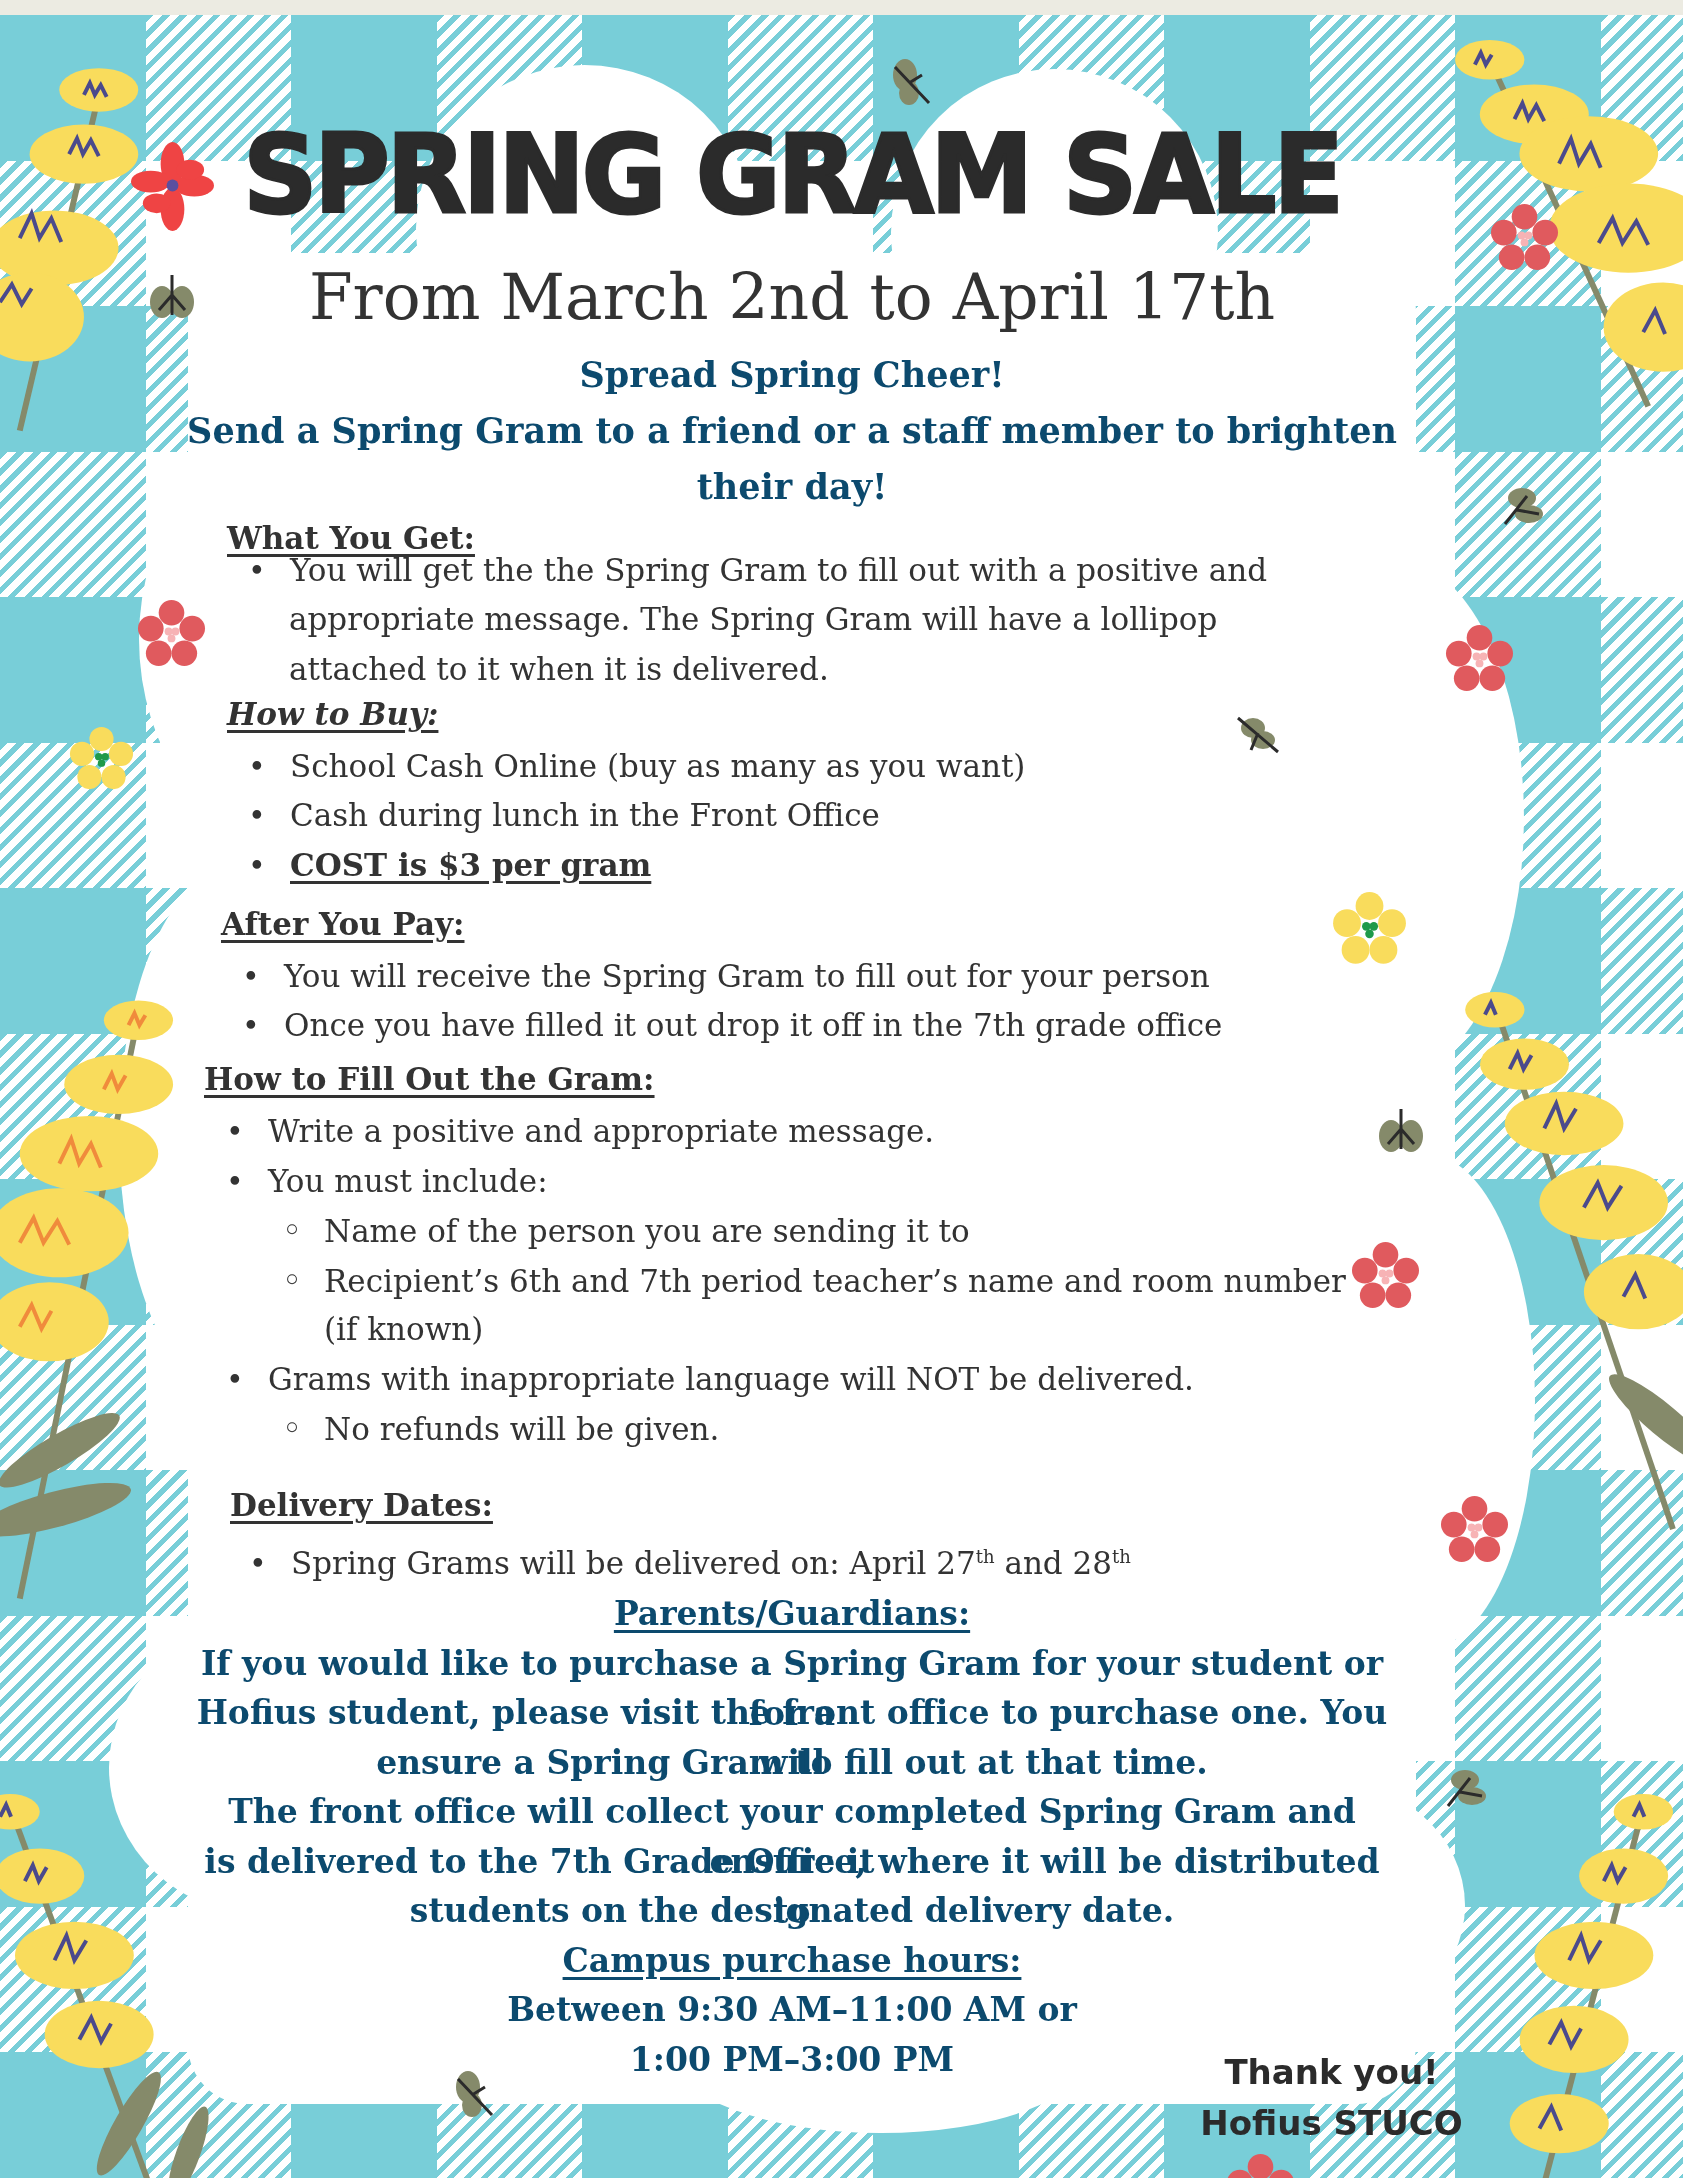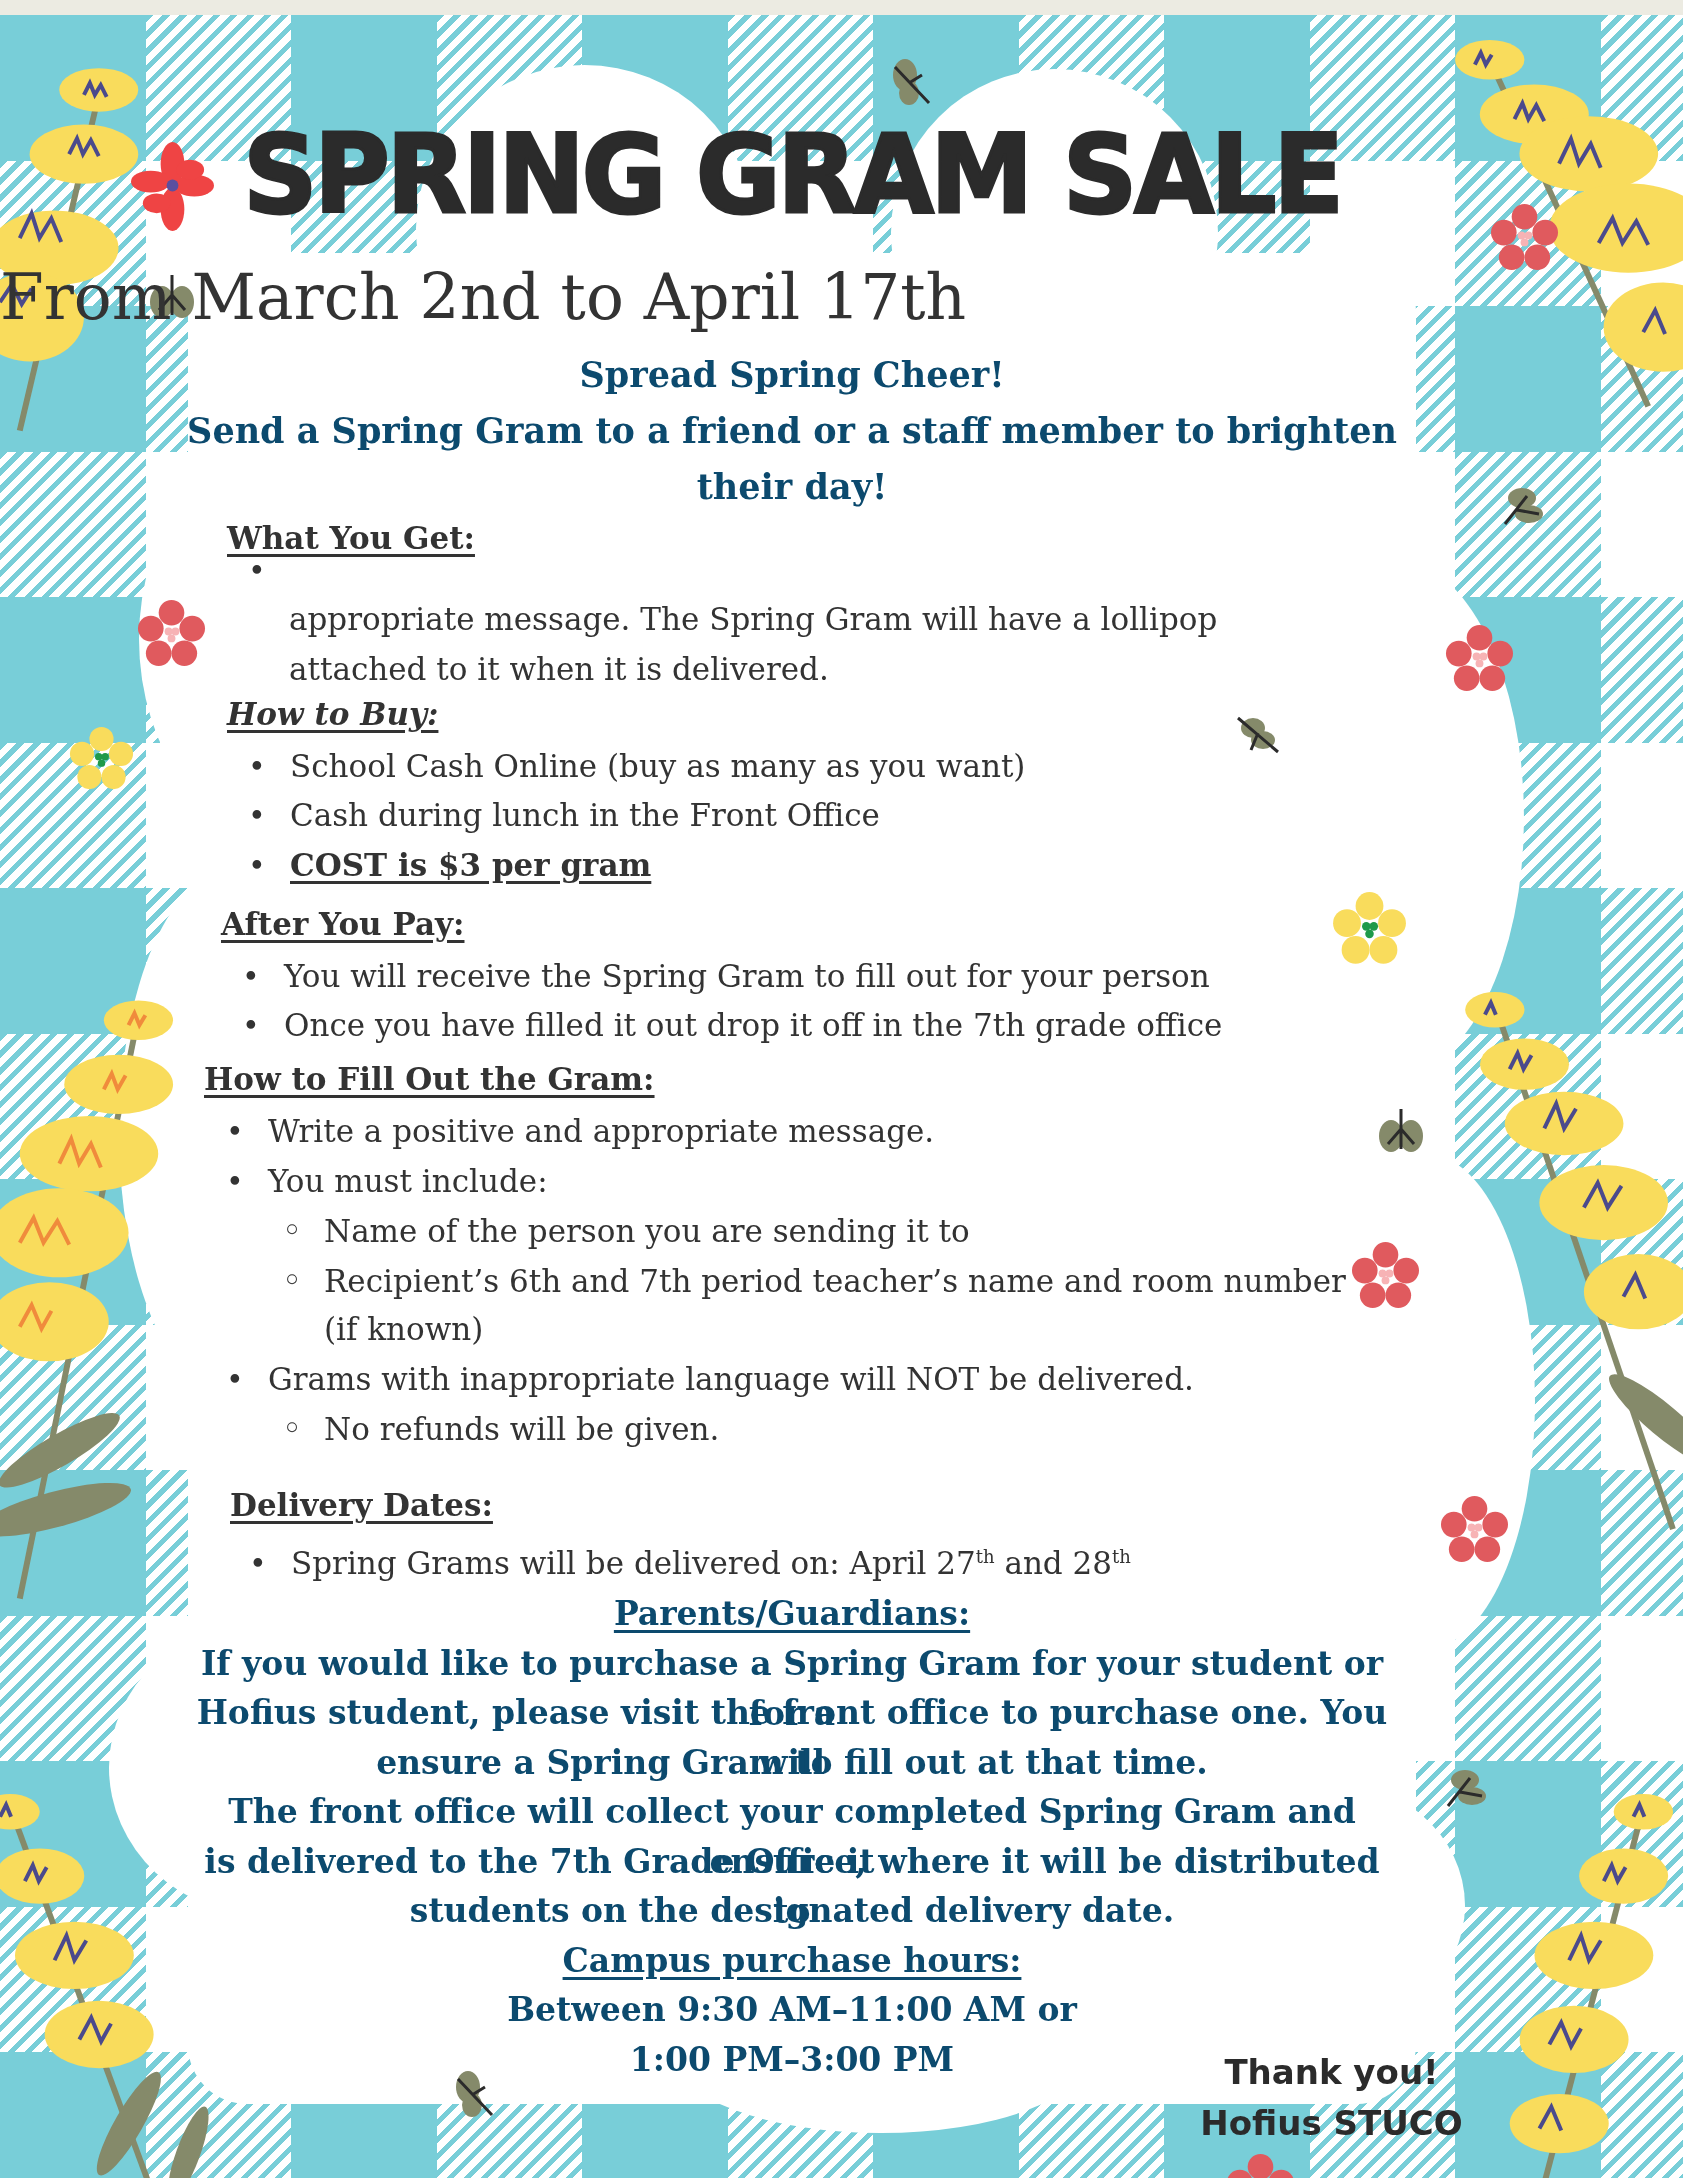--- a/index.html
+++ b/index.html
@@ -6,21 +6,21 @@
   body { width:1683px; height:2178px; position:relative; overflow:hidden; background:#ecebe2; font-family:"DejaVu Serif", serif; color:#333; }
   .page { position:absolute; left:0; top:15px; width:1683px; height:2163px; background:#fff; overflow:hidden; }
   .tile { position:absolute; width:146px; height:146px; }
   .tile.solid { background:#78ced8; }
   .tile.stripe { background: repeating-linear-gradient(135deg, #78ced8 0 5px, #ffffff 5px 12px); }
   .tile.white { background:#fff; }
   .panel { position:absolute; background:#fff; }
   .blob { position:absolute; background:#fff; border-radius:50%; }
 
   .title { position:absolute; left:0; width:1584px; top:99px; text-align:center; font-family:"DejaVu Sans", sans-serif; font-weight:900; font-size:103px; letter-spacing:-3px; color:#2b2b2b; transform:scaleY(1.05); -webkit-text-stroke:3px #2b2b2b; }
-  .dates { position:absolute; left:0; width:1584px; top:246px; font-family:"DejaVu Serif", serif; font-size:63px; color:#333; }
+  .dates { position:absolute; left:0; width:1584px; top:246px; text-align:center; font-family:"DejaVu Serif", serif; font-size:63px; color:#333; }
   .center { position:absolute; left:193px; width:1198px; text-align:center; font-family:"DejaVu Serif", serif; font-weight:bold; font-size:33px; color:#0c4a6e; line-height:50px; }
   .h { position:absolute; font-family:"DejaVu Serif", serif; font-weight:bold; font-size:31px; text-decoration:underline; text-underline-offset:5px; color:#333; }
   .li { position:absolute; font-family:"DejaVu Serif", serif; font-size:31px; color:#333; line-height:50px; }
   .li .b { display:inline-block; width:42px; }
   .dot::before { content:"\2022"; font-size:30px; }
   .circ::before { content:"\25E6"; font-size:34px; font-weight:bold; }
   .bold-u { font-weight:bold; text-decoration:underline; text-underline-offset:5px; }
   sup { font-size:18px; }
   .thanks { position:absolute; left:1178px; top:2032px; width:307px; text-align:center; font-family:"DejaVu Sans", sans-serif; font-weight:bold; font-size:34px; line-height:51px; color:#2b2b2b; }
   .deco { position:absolute; }
@@ -494,21 +494,21 @@
       </g>
   </svg>
 
   <div class="title" style="left:0; width:1584px;">SPRING GRAM SALE</div>
   <div class="dates">From March 2nd to April 17th</div>
   <div class="center" style="top:335px; font-size:35px;">Spread Spring Cheer!</div>
   <div class="center" style="top:391px; font-size:35px; left:178px; width:1228px;">Send a Spring Gram to a friend or a staff member to brighten</div>
   <div class="center" style="top:447px; font-size:35px;">their day!</div>
 
   <div class="h" style="left:227px; top:485px;margin-top:20px;">What You Get:</div>
-  <div class="li" style="left:248px; top:530px;"><span class="b dot"></span></div>
+  <div class="li" style="left:248px; top:530px;"><span class="b dot"></span><span>You will get the the Spring Gram to fill out with a positive and</span></div>
   <div class="li" style="left:289px; top:579px;"><span>appropriate message.  The Spring Gram will have a lollipop</span></div>
   <div class="li" style="left:289px; top:629px;"><span>attached to it  when it is  delivered.</span></div>
 
   <div class="h" style="left:227px; top:681px;font-style:italic;">How to Buy:</div>
   <div class="li" style="left:248px; top:726px;"><span class="b dot"></span><span>School Cash Online (buy as many as you want)</span></div>
   <div class="li" style="left:248px; top:775px;"><span class="b dot"></span><span>Cash during lunch in the Front Office</span></div>
   <div class="li" style="left:248px; top:825px;"><span class="b dot"></span><span class="bold-u">COST is $3 per gram</span></div>
 
   <div class="h" style="left:221px; top:891px;">After You Pay:</div>
   <div class="li" style="left:242px; top:936px;"><span class="b dot"></span><span>You will receive the Spring Gram to fill out for your person</span></div>

